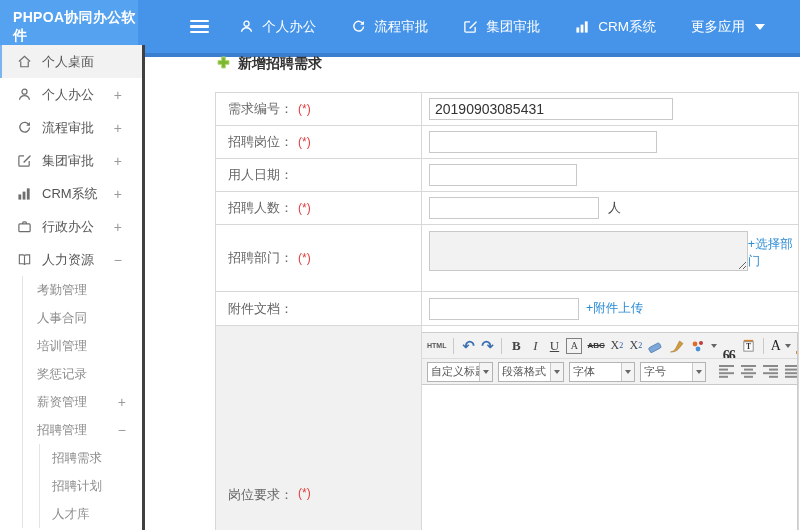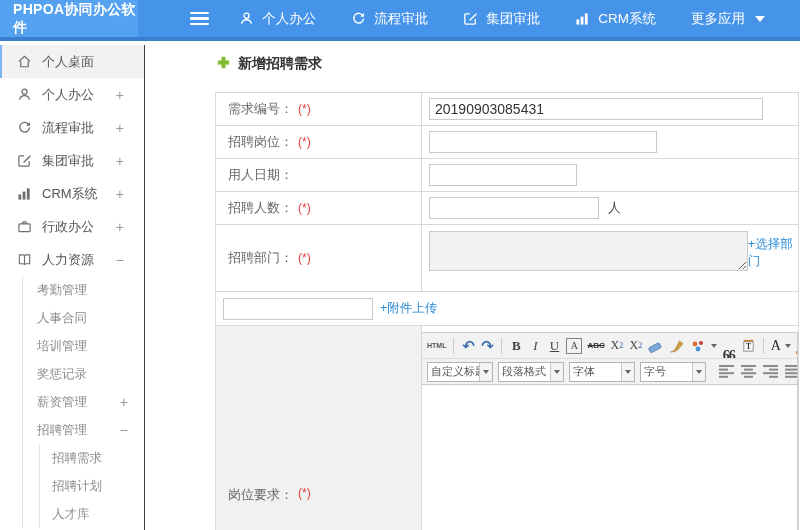--- a/index.html
+++ b/index.html
@@ -1,35 +1,35 @@
 <!DOCTYPE html>
 <html><head>
 <meta charset="utf-8">
 <style>
   * { margin:0; padding:0; box-sizing:border-box; }
   html,body { width:800px; height:530px; overflow:hidden; }
   body { position:relative; background:#fff; font-family:"Liberation Sans","DejaVu Sans",sans-serif; }
 
   
-  .header { position:absolute; top:0; left:0; width:800px; height:41px;
+  .header { position:absolute; top:0; left:0; width:800px; height:57px;
             background:#4594ea; border-bottom:4px solid #3a7ed0; display:flex; align-items:stretch; }
   .logo { width:148px; background:#55a2f0; color:#fff; font-weight:bold; font-size:14px;
           display:flex; align-items:center; padding-left:13px; letter-spacing:.3px; }
   .hamburger { margin-left:52px; align-self:center; display:flex; flex-direction:column; gap:3px; cursor:pointer; }
   .hamburger span { width:19px; height:2.5px; background:#fff; border-radius:1px; }
   .nav { display:flex; align-items:center; margin-left:30px; }
   .nav-item { display:flex; align-items:center; gap:8px; color:#fff; font-size:13.5px;
               margin-right:35px; cursor:pointer; white-space:nowrap; }
   .nav-item svg { display:block; }
   .caret-down-w { width:0; height:0; border-left:5px solid transparent; border-right:5px solid transparent;
                   border-top:6px solid #fff; margin-left:2px; }
 
   
   .sidebar { position:absolute; top:45px; left:0; width:145px; height:485px;
-             background:#fff; border-right:1px solid #404040; }
+             background:#fff; border-right:3px solid #404040; }
   .side-item { height:33px; display:flex; align-items:center; padding-left:17px;
                font-size:13px; color:#555; position:relative; cursor:pointer; }
   .side-item.active { background:#f2f2f2; box-shadow:inset 2px 0 0 #7ab5f0; }
   .side-item .s-icon { width:16px; margin-right:9px; color:#6e6e6e; display:flex; flex:none; }
   .toggle { position:absolute; right:20px; color:#9a9a9a; font-size:14px; line-height:1; }
   .sub1 { margin-left:22px; border-left:1px solid #e3e3e3; }
   .side-sub { height:28px; display:flex; align-items:center; padding-left:14px;
               font-size:12.5px; color:#8d8d8d; position:relative; cursor:pointer; }
   .sub1 .toggle { right:16px; }
   .sub2 { margin-left:16px; border-left:1px solid #e3e3e3; }
@@ -50,21 +50,21 @@
   .r-sm { height:33px; }
   .r5 { height:67px; }
   .r6 { height:34px; }
   .r7 { height:239px; box-shadow:inset 1px 0 0 #a9c8e2; }
   .r7 .fl { background:#f1f1f1; align-items:flex-start; padding-top:160px; }
   .r7 .fr { padding:0; display:block; }
 
   .inp { height:22px; border:1px solid #c9c9c9; font-size:13px; color:#333; padding:1px 5px;
          font-family:"Liberation Sans","DejaVu Sans",sans-serif; background:#fff; }
   .inp-val { font-size:14px; }
-  .w300{width:334px} .w228{width:228px} .w146{width:148px} .w168{width:170px} .w148{width:150px}
+  .w300{width:244px} .w228{width:228px} .w146{width:148px} .w168{width:170px} .w148{width:150px}
   .suffix { margin-left:9px; font-size:13px; color:#444; }
   .fr-col { flex-direction:row; align-items:flex-start; justify-content:flex-start; padding-top:6px; }
   .dept-box { width:364px; height:40px; background:#f2f2f2; border:1px solid #c9c9c9; resize:both; }
   .blue-link { color:#2a8bd6; font-size:12.5px; text-decoration:none; cursor:pointer; }
   .mt4 { margin-top:5px; }
   .ml6 { margin-left:7px; }
 
   
   .editor { margin-top:6px; border:1px solid #ccc; border-left:none; background:#fff; }
   .tb { display:flex; align-items:center; background:#f2f2f2; height:26px; padding:0 5px;
@@ -318,20 +318,23 @@
       <span>招聘部门：</span>
       <span class="star">(*)</span>
     </div>
     <div class="fr fr-col">
       <textarea class="dept-box" readonly="" style=""></textarea>
       <a class="blue-link mt4">+选择部门</a>
     </div>
   </div>
 
   <div class="frow r6">
+    <div class="fl">
+      <span>附件文档：</span>
+    </div>
     <div class="fr">
       <input class="inp w148" style="">
       <a class="blue-link ml6">+附件上传</a>
     </div>
   </div>
 
   <div class="frow r7">
     <div class="fl">
       <span>岗位要求：</span>
       <span class="star">(*)</span>

